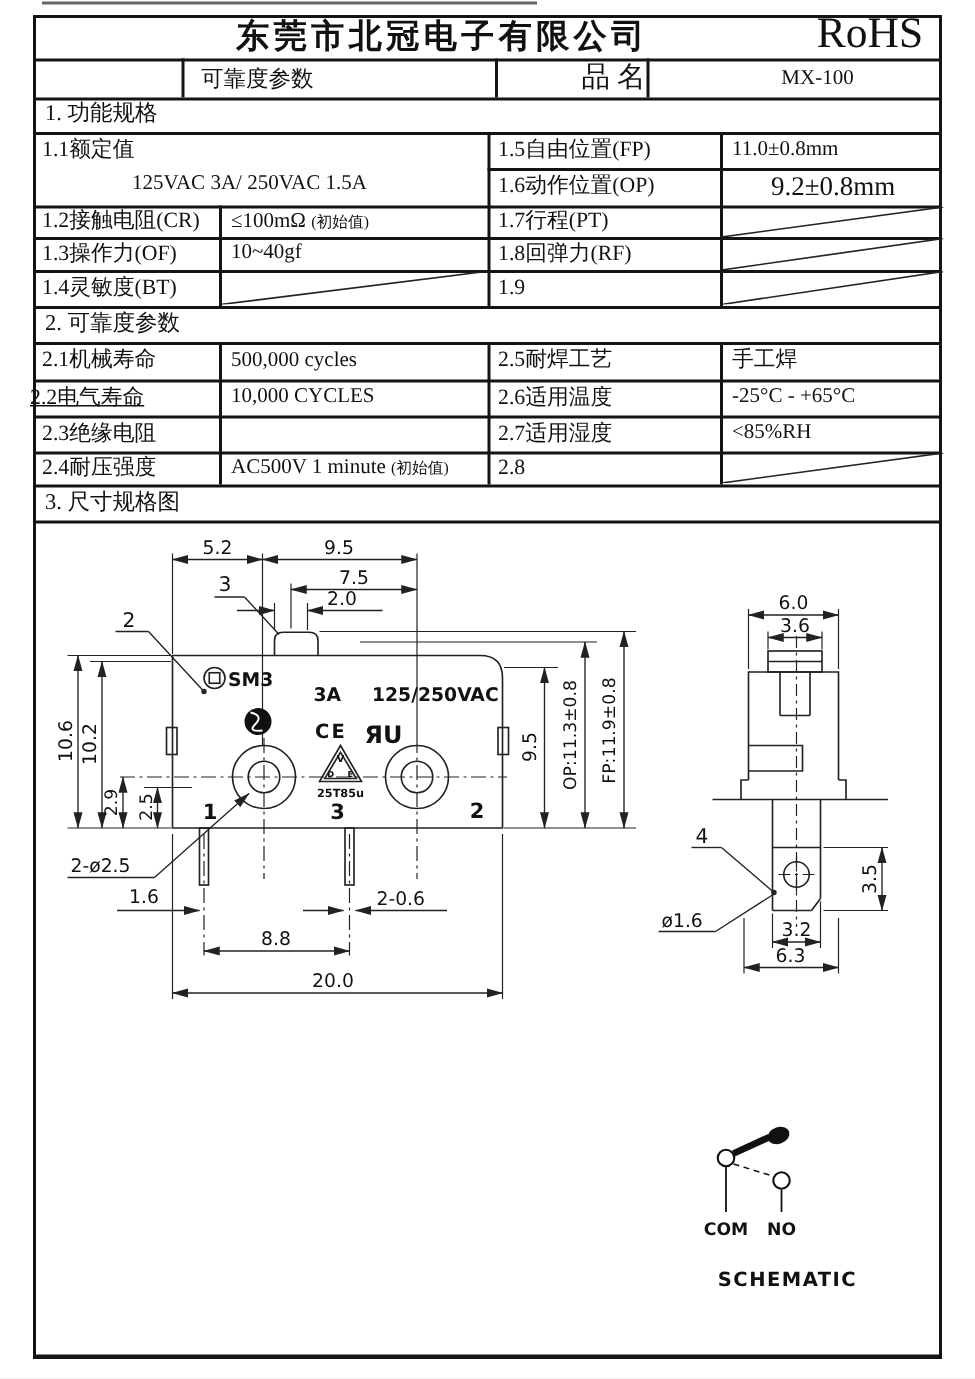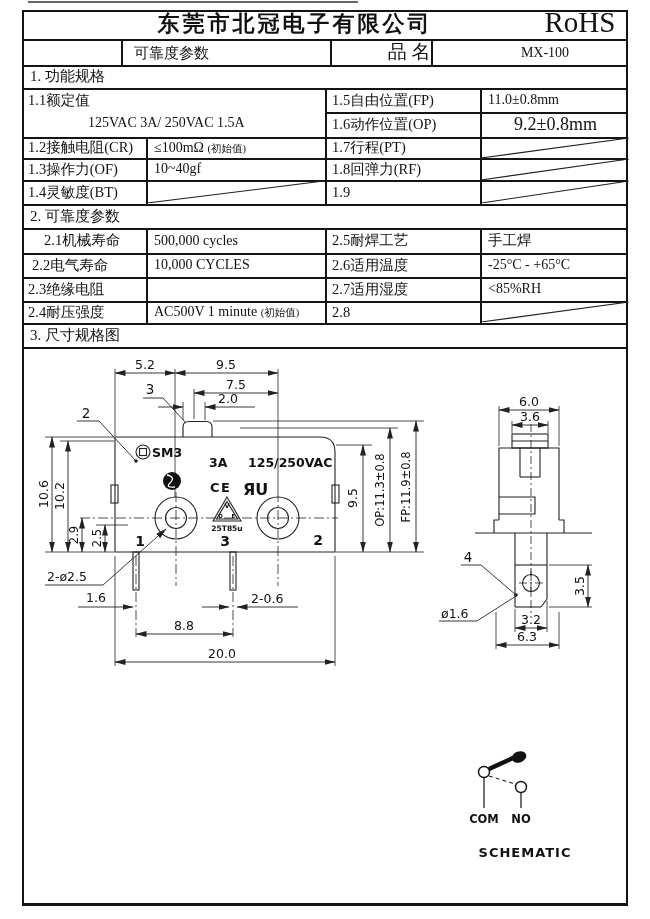--- a/index.html
+++ b/index.html
@@ -92,26 +92,26 @@
     </svg>
   <svg class="slashcell" style="left:147px;top:181px;" width="177" height="22">
       <line x1="0" y1="22" x2="177" y2="0" stroke="#222" stroke-width="1.1"></line>
     </svg>
   <svg class="slashcell" style="left:481px;top:302px;" width="148" height="20">
       <line x1="0" y1="20" x2="148" y2="0" stroke="#222" stroke-width="1.1"></line>
     </svg>
 
   <div class="cell" style="left:30px;top:204px;line-height:24px;font-size:15px;">2. 可靠度参数</div>
 
-  <div class="cell" style="left:44px;top:228px;line-height:25px;">2.1机械寿命</div>
+  <div class="cell" style="left:28px;top:228px;line-height:25px;">2.1机械寿命</div>
   <div class="cell" style="left:154px;top:228px;line-height:25px;font-size:14px;">500,000 cycles</div>
   <div class="cell" style="left:332px;top:228px;line-height:25px;">2.5耐焊工艺</div>
   <div class="cell" style="left:488px;top:228px;line-height:25px;">手工焊</div>
 
-  <div class="cell" style="left:32px;top:253px;line-height:24px;">2.2电气寿命</div>
+  <div class="cell" style="left:20px;top:253px;line-height:24px;text-decoration:underline;">2.2电气寿命</div>
   <div class="cell" style="left:154px;top:253px;line-height:24px;font-size:14px;">10,000 CYCLES</div>
   <div class="cell" style="left:332px;top:253px;line-height:24px;">2.6适用温度</div>
   <div class="cell" style="left:488px;top:253px;line-height:24px;font-size:14px;">-25°C - +65°C</div>
 
   <div class="cell" style="left:28px;top:277px;line-height:24px;">2.3绝缘电阻</div>
   <div class="cell" style="left:332px;top:277px;line-height:24px;">2.7适用湿度</div>
   <div class="cell" style="left:488px;top:277px;line-height:24px;font-size:14px;">&lt;85%RH</div>
 
   <div class="cell" style="left:28px;top:301px;line-height:22px;">2.4耐压强度</div>
   <div class="cell" style="left:154px;top:301px;line-height:22px;font-size:14px;"><span>AC500V 1 minute</span> <span class="note-small">(初始值)</span></div>

